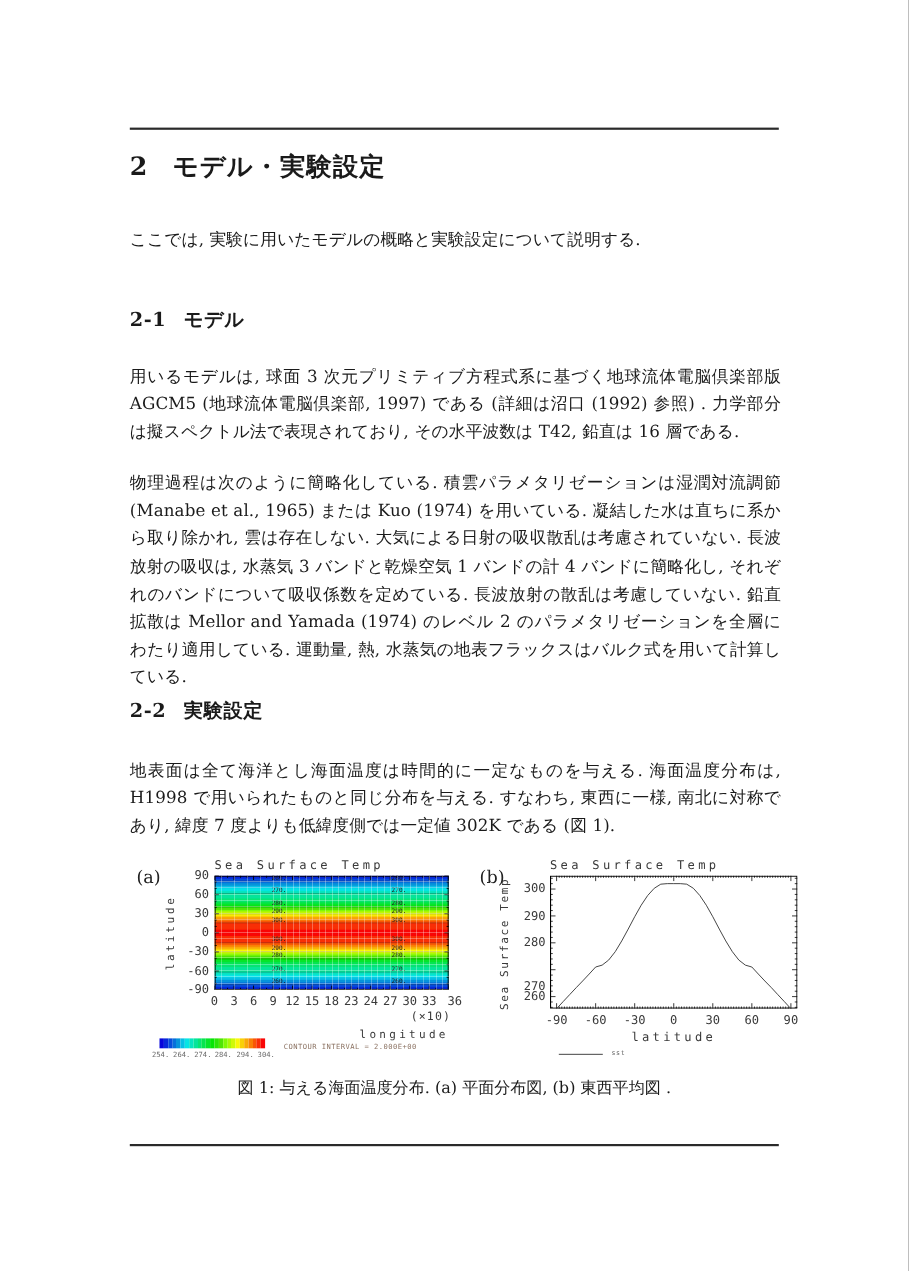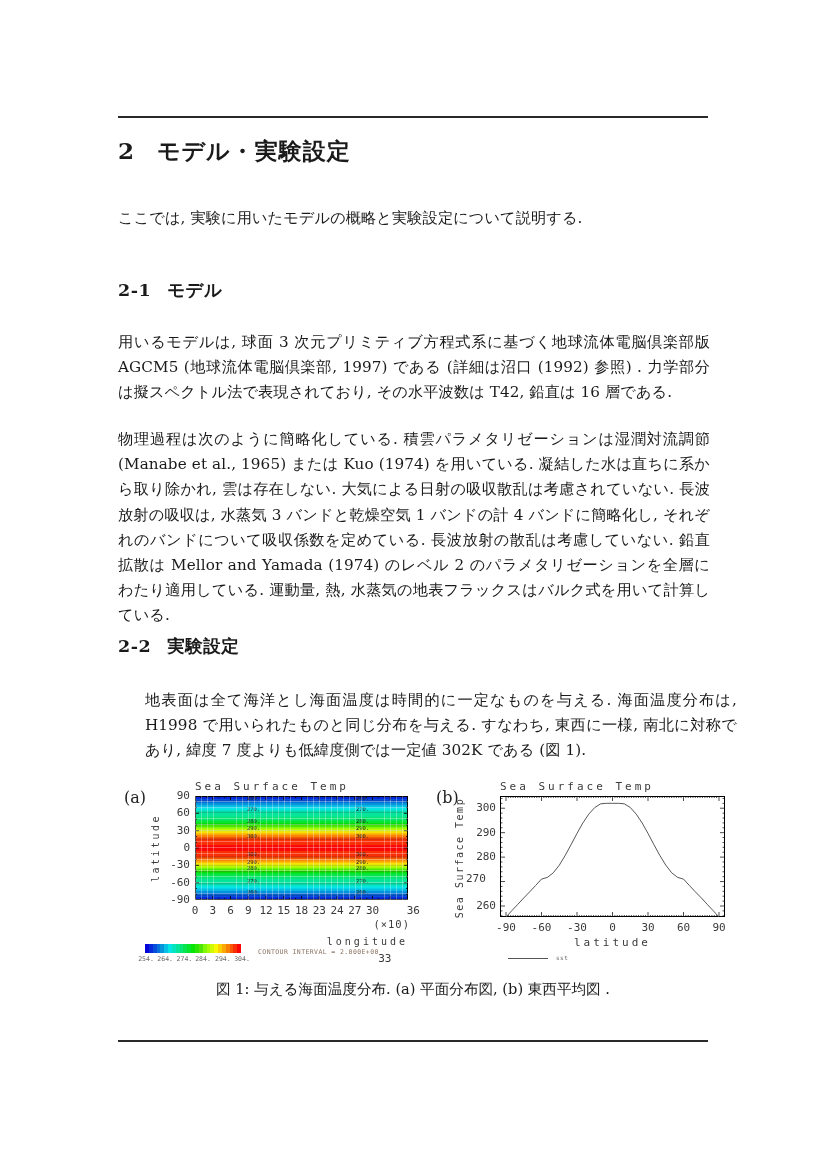--- a/index.html
+++ b/index.html
@@ -16,21 +16,21 @@
   #section-heading{top:136px;font-family:"DejaVu Sans","Liberation Sans",sans-serif;font-weight:bold;font-size:23px;letter-spacing:1px;}
   #section-heading .sec-num{font-family:"DejaVu Serif",serif;margin-right:22px;}
   .para{position:absolute;left:118px;width:592px;font-size:15.2px;line-height:25.2px;text-align:justify;letter-spacing:0.1px;}
   #intro-para{top:206px;}
   .subheading{position:absolute;left:118px;font-family:"DejaVu Sans","Liberation Sans",sans-serif;font-weight:bold;font-size:17.5px;letter-spacing:0.5px;}
   .subheading .sub-num{font-family:"DejaVu Serif",serif;font-weight:bold;margin-right:16px;}
   #sub1-heading{top:278px;}
   #sub1-para1{top:330px;}
   #sub1-para2{top:427px;}
   #sub2-heading{top:634px;}
-  #sub2-para1{top:688px;margin-left:27px;}
+  #sub2-para1{top:688px;}
   #figure{position:absolute;left:118px;top:778px;width:640px;height:200px;
     font-family:"DejaVu Sans Mono","Liberation Mono",monospace;color:#3a3a3a;}
   .panel-label{position:absolute;font-family:"DejaVu Serif",serif;font-size:16px;color:#222;}
   #panel-a-label{left:6px;top:10px;}
   #panel-b-label{left:318px;top:10px;}
   .plot-title{position:absolute;font-size:11px;letter-spacing:3px;white-space:nowrap;}
   #panel-a-title{left:77px;top:2px;}
   #panel-b-title{left:382px;top:2px;}
   #panel-a-ylabel{position:absolute;left:32px;top:122px;width:104px;text-align:center;
     transform:rotate(-90deg);transform-origin:0 0;font-size:10px;letter-spacing:2.5px;}
@@ -686,21 +686,21 @@
       <div class="tick-label" style="left: 82.75px; top: 126px; width: 24px; text-align: center;">3</div>
       <div class="tick-label" style="left: 100.5px; top: 126px; width: 24px; text-align: center;">6</div>
       <div class="tick-label" style="left: 118.25px; top: 126px; width: 24px; text-align: center;">9</div>
       <div class="tick-label" style="left: 136px; top: 126px; width: 24px; text-align: center;">12</div>
       <div class="tick-label" style="left: 153.75px; top: 126px; width: 24px; text-align: center;">15</div>
       <div class="tick-label" style="left: 171.5px; top: 126px; width: 24px; text-align: center;">18</div>
       <div class="tick-label" style="left: 189.25px; top: 126px; width: 24px; text-align: center;">23</div>
       <div class="tick-label" style="left: 207px; top: 126px; width: 24px; text-align: center;">24</div>
       <div class="tick-label" style="left: 224.75px; top: 126px; width: 24px; text-align: center;">27</div>
       <div class="tick-label" style="left: 242.5px; top: 126px; width: 24px; text-align: center;">30</div>
-      <div class="tick-label" style="left: 260.25px; top: 126px; width: 24px; text-align: left; margin-top: 48px;">33</div>
+      <div class="tick-label" style="left: 260.25px; top: 126px; width: 24px; text-align: center;">33</div>
       <div class="tick-label" style="left: 278px; top: 126px; width: 24px; text-align: right;">36</div>
       <div class="tick-label" style="left: 44px; top: 11px; width: 28px; text-align: right;">90</div>
       <div class="tick-label" style="left: 44px; top: 28.3333px; width: 28px; text-align: right;">60</div>
       <div class="tick-label" style="left: 44px; top: 45.6667px; width: 28px; text-align: right;">30</div>
       <div class="tick-label" style="left: 44px; top: 63px; width: 28px; text-align: right;">0</div>
       <div class="tick-label" style="left: 44px; top: 80.3333px; width: 28px; text-align: right;">-30</div>
       <div class="tick-label" style="left: 44px; top: 97.6667px; width: 28px; text-align: right;">-60</div>
       <div class="tick-label" style="left: 44px; top: 115px; width: 28px; text-align: right;">-90</div>
       <div class="cb-label" style="left: 18px; top: 177px; width: 20px; text-align: center;">254.</div>
       <div class="cb-label" style="left: 37.2px; top: 177px; width: 20px; text-align: center;">264.</div>
@@ -709,21 +709,21 @@
       <div class="cb-label" style="left: 94.8px; top: 177px; width: 20px; text-align: center;">294.</div>
       <div class="cb-label" style="left: 114px; top: 177px; width: 20px; text-align: center;">304.</div>
       <div class="tick-label" style="left: 373px; top: 143px; width: 30px; text-align: center;">-90</div>
       <div class="tick-label" style="left: 408.5px; top: 143px; width: 30px; text-align: center;">-60</div>
       <div class="tick-label" style="left: 444px; top: 143px; width: 30px; text-align: center;">-30</div>
       <div class="tick-label" style="left: 479.5px; top: 143px; width: 30px; text-align: center;">0</div>
       <div class="tick-label" style="left: 515px; top: 143px; width: 30px; text-align: center;">30</div>
       <div class="tick-label" style="left: 550.5px; top: 143px; width: 30px; text-align: center;">60</div>
       <div class="tick-label" style="left: 586px; top: 143px; width: 30px; text-align: center;">90</div>
       <div class="tick-label" style="left: 348px; top: 121px; width: 30px; text-align: right;">260</div>
-      <div class="tick-label" style="left: 348px; top: 94px; width: 30px; ">270</div>
+      <div class="tick-label" style="left: 348px; top: 112px; width: 30px; text-align: right;">270</div>
       <div class="tick-label" style="left: 348px; top: 72.1111px; width: 30px; text-align: right;">280</div>
       <div class="tick-label" style="left: 348px; top: 47.6667px; width: 30px; text-align: right;">290</div>
       <div class="tick-label" style="left: 348px; top: 23.2222px; width: 30px; text-align: right;">300</div>
     </div>
 
   <div id="figure-caption" class="col">図 1: 与える海面温度分布. (a) 平面分布図, (b) 東西平均図 .</div>
 
   <div id="footer-rule" class="col"></div>
 </div>
 

